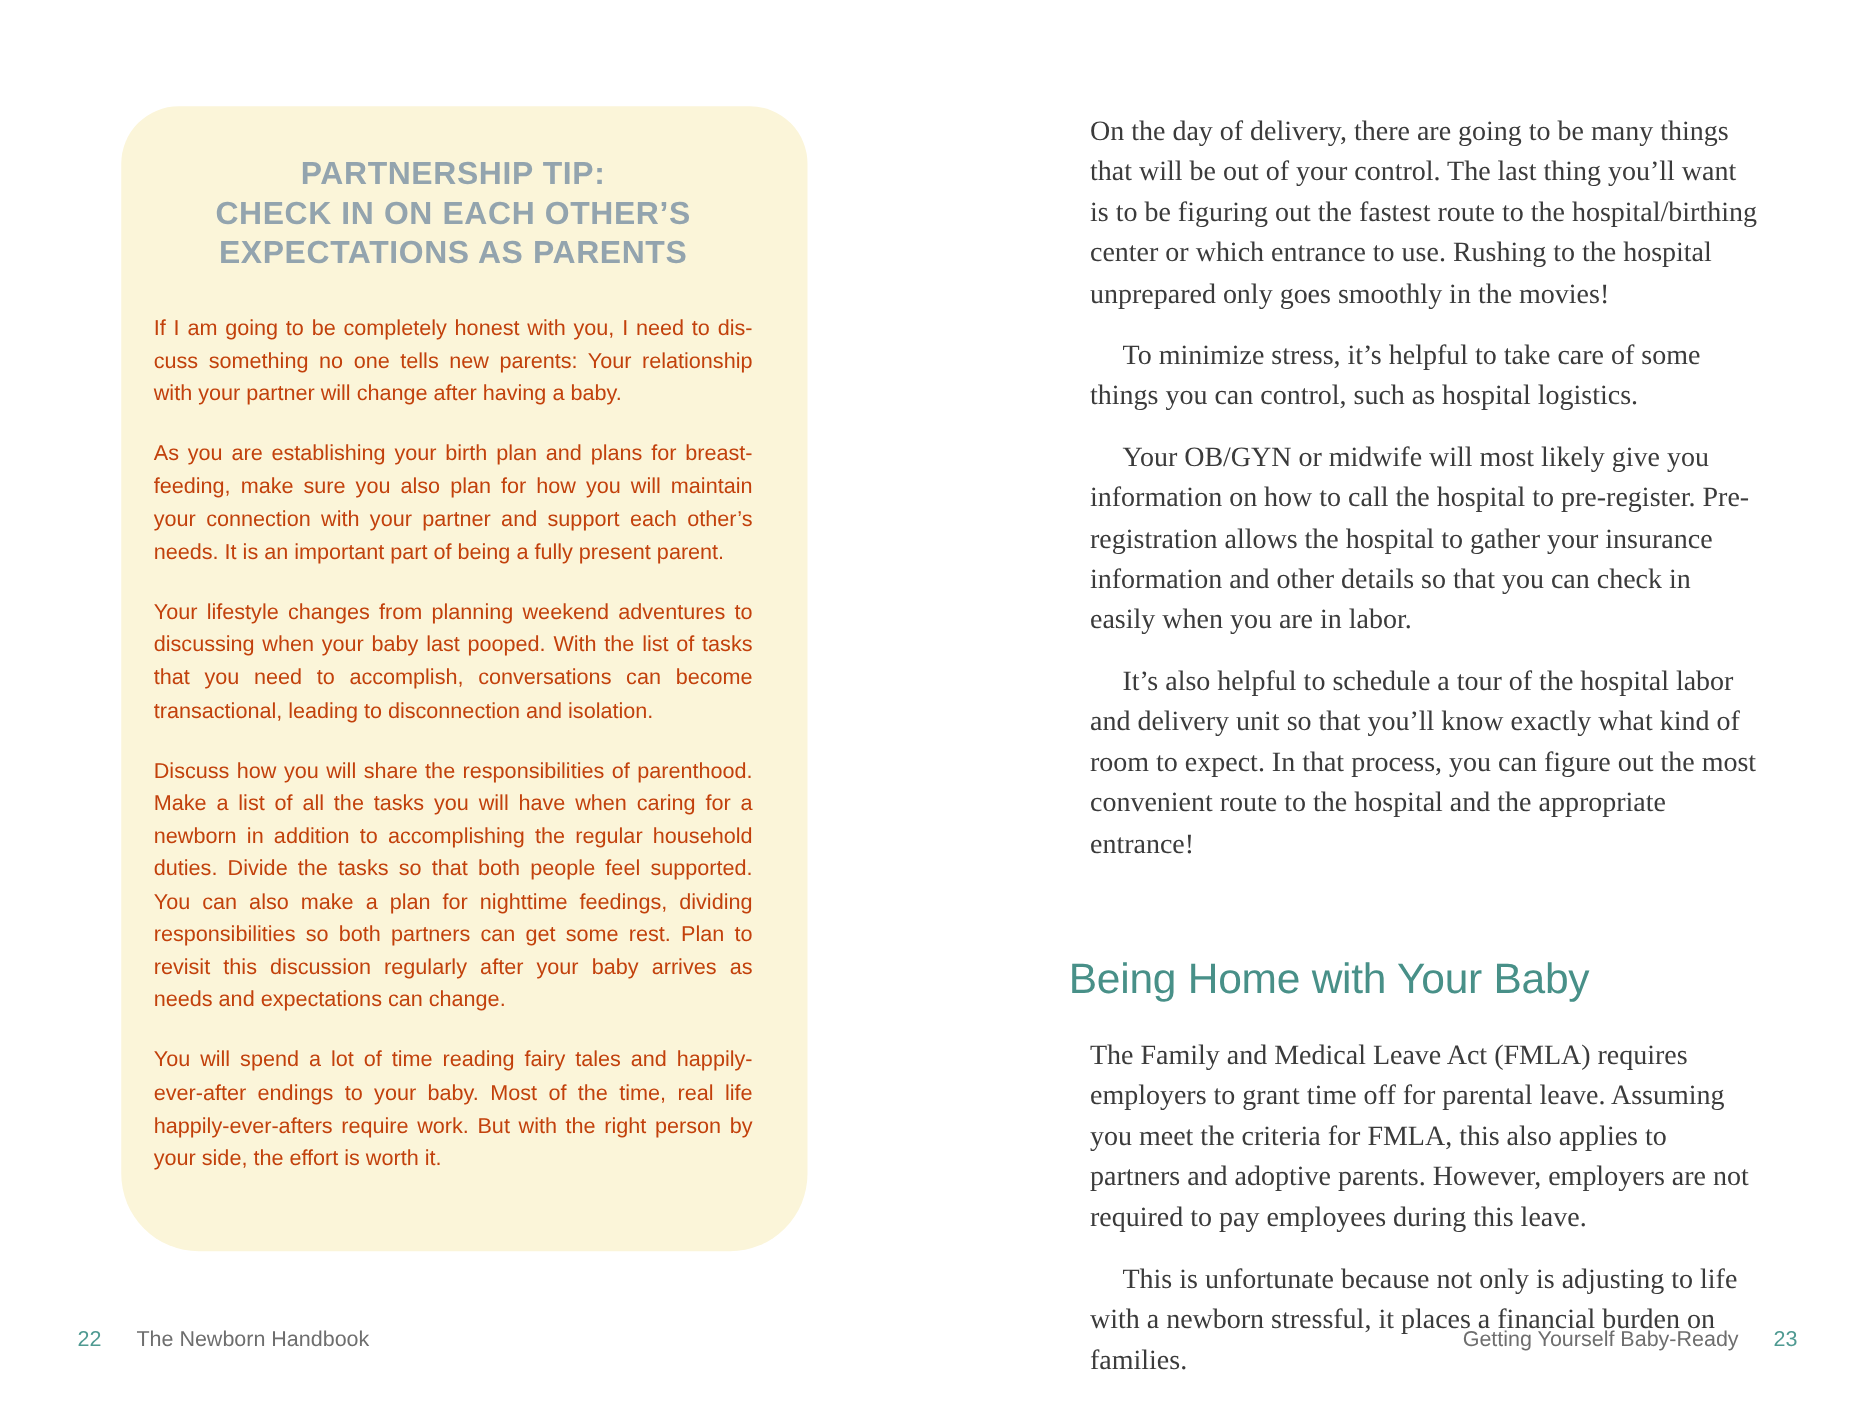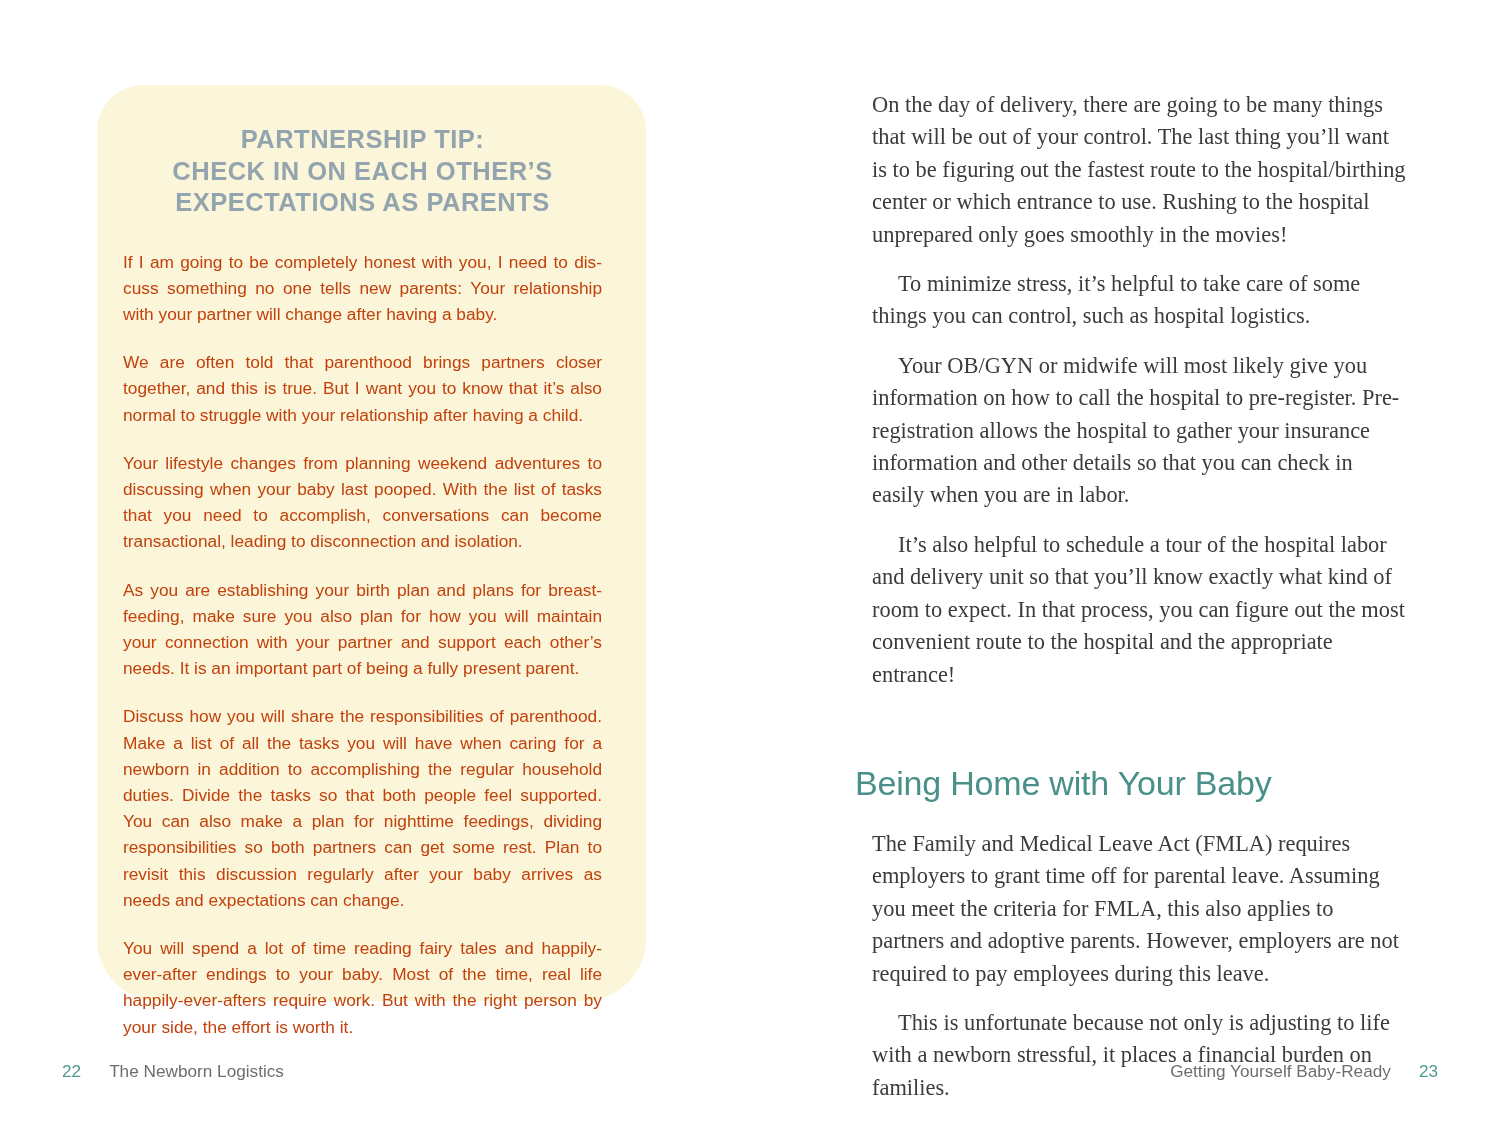--- a/index.html
+++ b/index.html
@@ -150,32 +150,31 @@
     <div class="tip-box">
       <div class="tip-inner">
 
         <div class="tip-heading">
           <span class="hl">PARTNERSHIP TIP:</span>
           <span class="hl">CHECK IN ON EACH OTHER’S</span>
           <span class="hl">EXPECTATIONS AS PARENTS</span>
         </div>
 
         <p class="tip-p">If I am going to be completely honest with you, I need to dis­cuss something no one tells new parents: Your relationship with your partner will change after having a baby.</p>
-        <p class="tip-p">We are often told that parenthood brings partners closer together, and this is true. But I want you to know that it’s also normal to struggle with your relationship after having a child.</p>
+        <p class="tip-p">As you are establishing your birth plan and plans for breast­feeding, make sure you also plan for how you will maintain your connection with your partner and support each other’s needs. It is an important part of being a fully present parent.</p>
         <p class="tip-p">Your lifestyle changes from planning weekend adventures to discussing when your baby last pooped. With the list of tasks that you need to accomplish, conversations can become transactional, leading to disconnection and isolation.</p>
-        <p class="tip-p">As you are establishing your birth plan and plans for breast­feeding, make sure you also plan for how you will maintain your connection with your partner and support each other’s needs. It is an important part of being a fully present parent.</p>
         <p class="tip-p">Discuss how you will share the responsibilities of parenthood. Make a list of all the tasks you will have when caring for a newborn in addition to accomplishing the regular household duties. Divide the tasks so that both people feel supported. You can also make a plan for nighttime feedings, dividing responsibilities so both partners can get some rest. Plan to revisit this discussion regularly after your baby arrives as needs and expectations can change.</p>
         <p class="tip-p">You will spend a lot of time reading fairy tales and happily-ever-after endings to your baby. Most of the time, real life happily-ever-afters require work. But with the right person by your side, the effort is worth it.</p>
 
       </div>
     </div>
 
     <div class="footer footer-left">
       <span class="folio">22</span>
-      <span class="runhead">The Newborn Logistics</span>
+      <span class="runhead">The Newborn Handbook</span>
     </div>
 
   </div>
 
   <div class="page-right">
 
     <div class="col-right">
 
 
       <p class="body-p">On the day of delivery, there are going to be many things that will be out of your control. The last thing you’ll want is to be figuring out the fastest route to the hospital/birthing center or which entrance to use. Rushing to the hospital unprepared only goes smoothly in the movies!</p>

